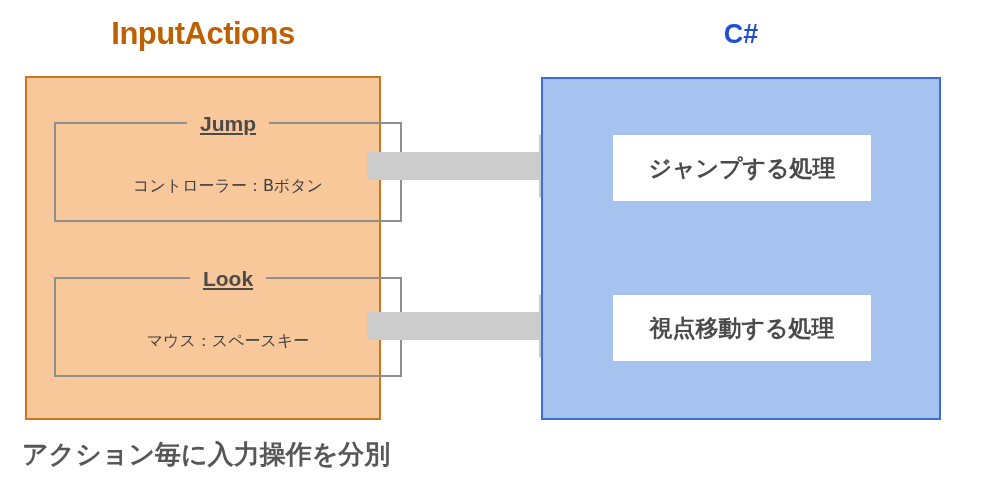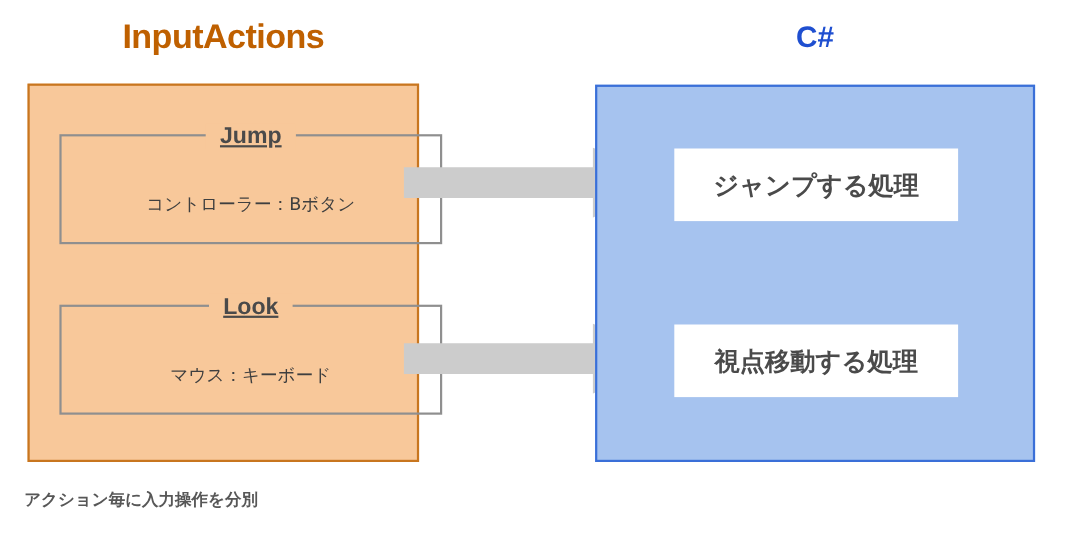--- a/index.html
+++ b/index.html
@@ -153,21 +153,21 @@
     font-weight: bold;
     color: #4A4A4A;
     white-space: nowrap;
     font-family: "DejaVu Sans", "Liberation Sans", sans-serif;
   }
 
   
   .caption {
     position: absolute;
     top: 437px;
-    font-size: 15px;
+    font-size: 26px;
     font-weight: bold;
     color: #575757;
     white-space: nowrap;
     line-height: 34px;
     font-family: "DejaVu Sans", "Liberation Sans", sans-serif;
   }
   #caption-left  { left: 22px; }
   #caption-right { left: 532px; }
 </style>
 </head>
@@ -186,21 +186,21 @@
       <div class="group-body">
         <div class="binding-line">コントローラー：Bボタン</div>
       </div>
     </div>
 
     <div class="action-group" id="group-look">
       <div class="group-legend-row">
         <span class="group-legend">Look</span>
       </div>
       <div class="group-body">
-        <div class="binding-line">マウス：キーボード</div>
+        <div class="binding-line">マウス：スペースキー</div>
       </div>
     </div>
   </div>
 
   <div class="caption" id="caption-left">アクション毎に入力操作を分別</div>
 
   <div class="arrow" id="arrow-jump">
     <svg viewBox="0 0 231 64" preserveAspectRatio="none" aria-hidden="true">
       <polygon points="0,18 172,18 172,0 231,32 172,64 172,46 0,46" fill="#CCCCCC"></polygon>
     </svg>

